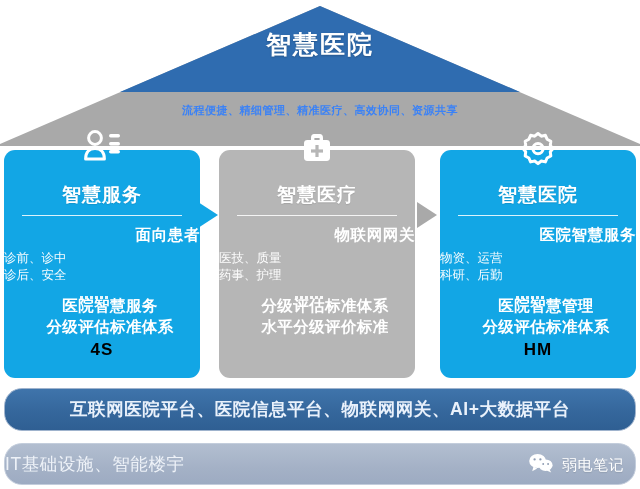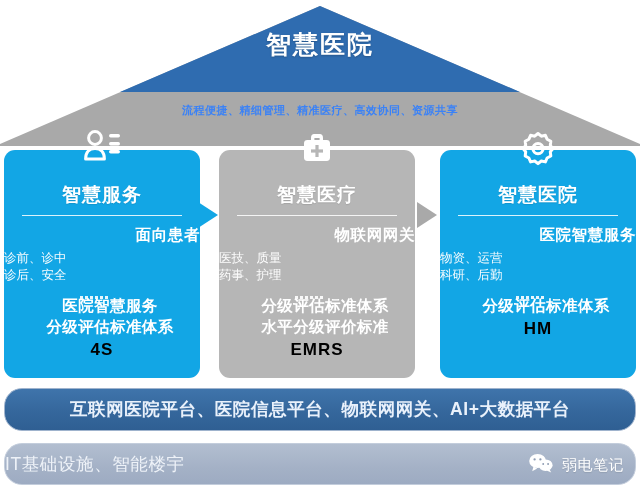--- a/index.html
+++ b/index.html
@@ -274,21 +274,20 @@
       <div>医技、质量</div>
       <div>药事、护理</div>
     </div>
     <div class="card-dots">
       <span></span><span></span><span></span><span></span><span></span><span></span>
     </div>
     <div class="card-std">
       <div>分级评估标准体系</div>
       <div>水平分级评价标准</div>
     </div>
-    <div class="card-code">EMRS</div>
   </div>
 
   <div class="card c3">
     <div class="card-icon">
       <svg width="44" height="44" viewBox="0 0 44 44">
         <path d="M22 5.5 L25.3 8.2 L29.4 7.3 L31.1 11.2 L34.8 13.2 L34.3 17.4
                  L37 20.6 L34.3 23.8 L34.8 28 L31.1 30 L29.4 33.9 L25.3 33 L22 35.7
                  L18.7 33 L14.6 33.9 L12.9 30 L9.2 28 L9.7 23.8 L7 20.6 L9.7 17.4
                  L9.2 13.2 L12.9 11.2 L14.6 7.3 L18.7 8.2 Z" fill="none" stroke="#ffffff" stroke-width="3" stroke-linejoin="round"></path>
         <circle cx="22" cy="20.6" r="5.1" fill="none" stroke="#ffffff" stroke-width="3"></circle>
@@ -298,20 +297,21 @@
     <div class="card-rule"></div>
     <div class="card-sub">医院智慧服务</div>
     <div class="card-items">
       <div>物资、运营</div>
       <div>科研、后勤</div>
     </div>
     <div class="card-dots">
       <span></span><span></span><span></span><span></span><span></span><span></span>
     </div>
     <div class="card-std">
+      <div>医院智慧管理</div>
       <div>分级评估标准体系</div>
     </div>
     <div class="card-code">HM</div>
   </div>
 
   <div class="bar bar-platform">
     <div class="bar-text">互联网医院平台、医院信息平台、物联网网关、AI+大数据平台</div>
   </div>
 
   <div class="bar bar-infra">

